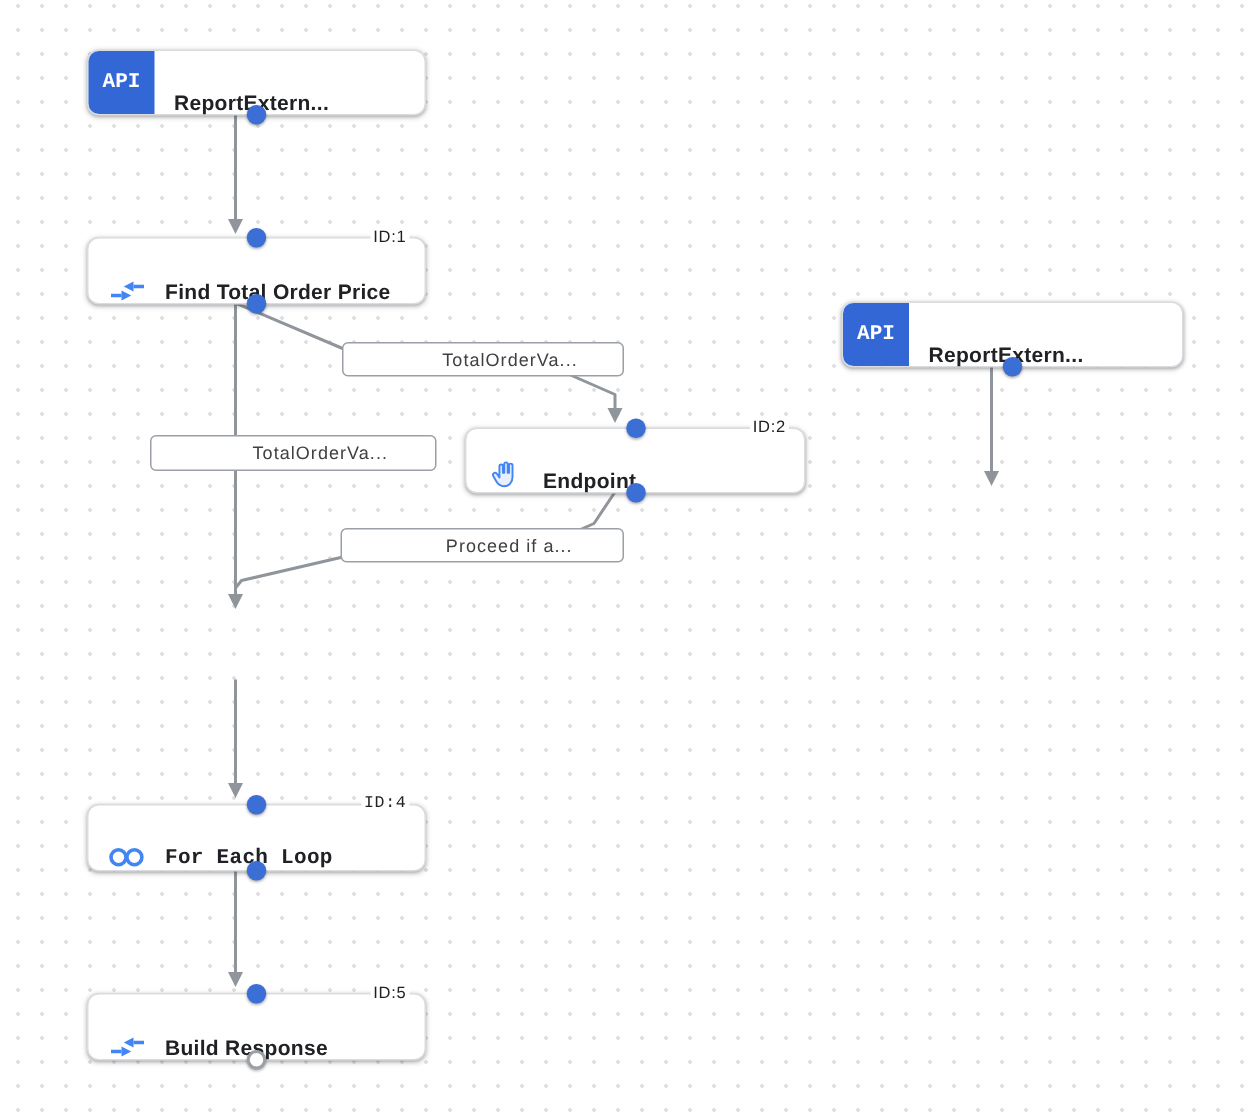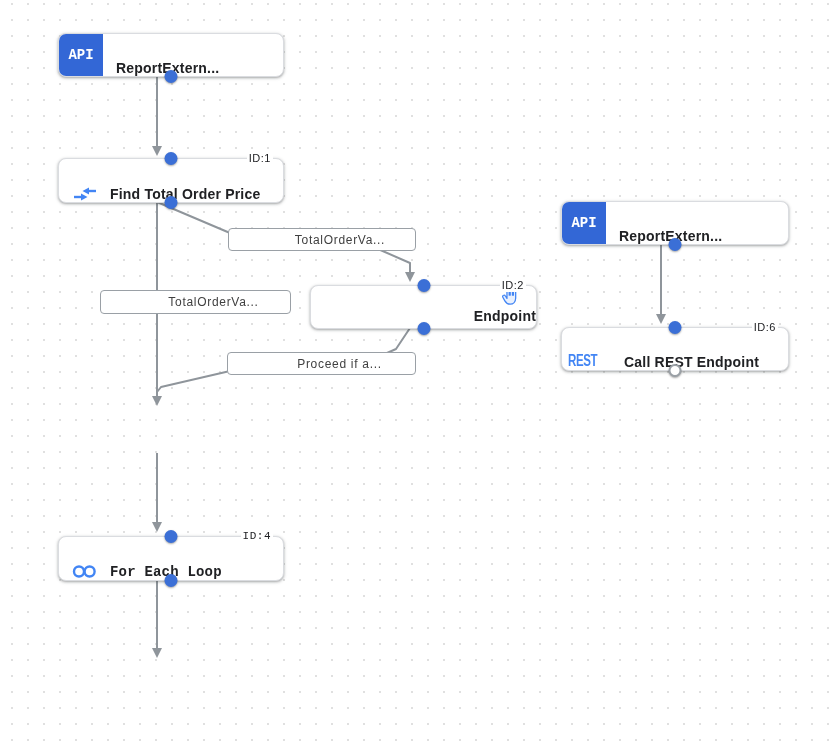--- a/index.html
+++ b/index.html
@@ -104,21 +104,21 @@
         <polygon points="8,7.6 14.5,11 8,14.4" fill="#4285f4"></polygon>
         <path d="M23 5 H16" stroke="#4285f4" stroke-width="2.4" fill="none"></path>
         <polygon points="16,1.6 9.5,5 16,8.4" fill="#4285f4"></polygon>
       </svg>
     </div>
     <div class="title">Find Total Order Price</div>
     <span class="port top"></span>
     <span class="port bottom"></span>
   </div>
 
-  <div class="node" style="left:298px; top:285px; width:225px; height:42px;flex-direction:column;">
+  <div class="node" style="left:298px; top:285px; width:225px; height:42px;">
     <span class="id-label">ID:2</span>
     <div class="step-icon">
       <svg width="22" height="22" viewBox="0 0 24 24">
         <path d="M7.6 11.5 V5.2 a1.25 1.25 0 0 1 2.5 0 V10 h1 V3.7 a1.25 1.25 0 0 1 2.5 0 V10 h1 V4.6 a1.25 1.25 0 0 1 2.5 0 V13 c0 4.2 -2.6 6.8 -6.1 6.8 c-2.7 0 -4.4 -1.3 -5.7 -3.6 l-2.2 -3.9 c-.5 -.9 -.1 -1.9 .8 -2.2 c.8 -.3 1.6 .1 2 .8 l1.7 2.6 z" fill="#e8f0fe" stroke="#4285f4" stroke-width="1.4" stroke-linejoin="round"></path>
       </svg>
     </div>
     <div class="title">Endpoint</div>
     <span class="port top"></span>
     <span class="port bottom"></span>
   </div>
@@ -130,28 +130,35 @@
       <svg width="25" height="17" viewBox="0 0 25 17">
         <circle cx="7" cy="8.5" r="5" fill="none" stroke="#4285f4" stroke-width="2.4"></circle>
         <circle cx="17.6" cy="8.5" r="5" fill="none" stroke="#4285f4" stroke-width="2.4"></circle>
       </svg>
     </div>
     <div class="title">For Each Loop</div>
     <span class="port top"></span>
     <span class="port bottom"></span>
   </div>
 
+  <div class="node" style="left:46px; top:662px; width:224px; height:43px;">
+    <span class="id-label">ID:5</span>
+    <div class="step-icon">
+      <svg width="24" height="16" viewBox="0 0 24 16">
+        <path d="M1 11 H8" stroke="#4285f4" stroke-width="2.4" fill="none"></path>
+        <polygon points="8,7.6 14.5,11 8,14.4" fill="#4285f4"></polygon>
+        <path d="M23 5 H16" stroke="#4285f4" stroke-width="2.4" fill="none"></path>
+        <polygon points="16,1.6 9.5,5 16,8.4" fill="#4285f4"></polygon>
+      </svg>
+    </div>
+    <div class="title">Build Response</div>
+    <span class="port top"></span>
+    <span class="port bottom hollow"></span>
+  </div>
 
   <div class="node" style="left:549px; top:201px; width:226px; height:42px;">
     <div class="trigger-badge">API</div>
     <div class="title">ReportExtern...</div>
     <span class="port bottom"></span>
   </div>
 
-  <div class="node" style="left:549px; top:327px; width:226px; height:42px;">
-    <span class="id-label">ID:6</span>
-    <div class="rest-logo">REST</div>
-    <div class="title">Call REST Endpoint</div>
-    <span class="port top"></span>
-    <span class="port bottom hollow"></span>
-  </div>
 
 </div>
 
 </body></html>

